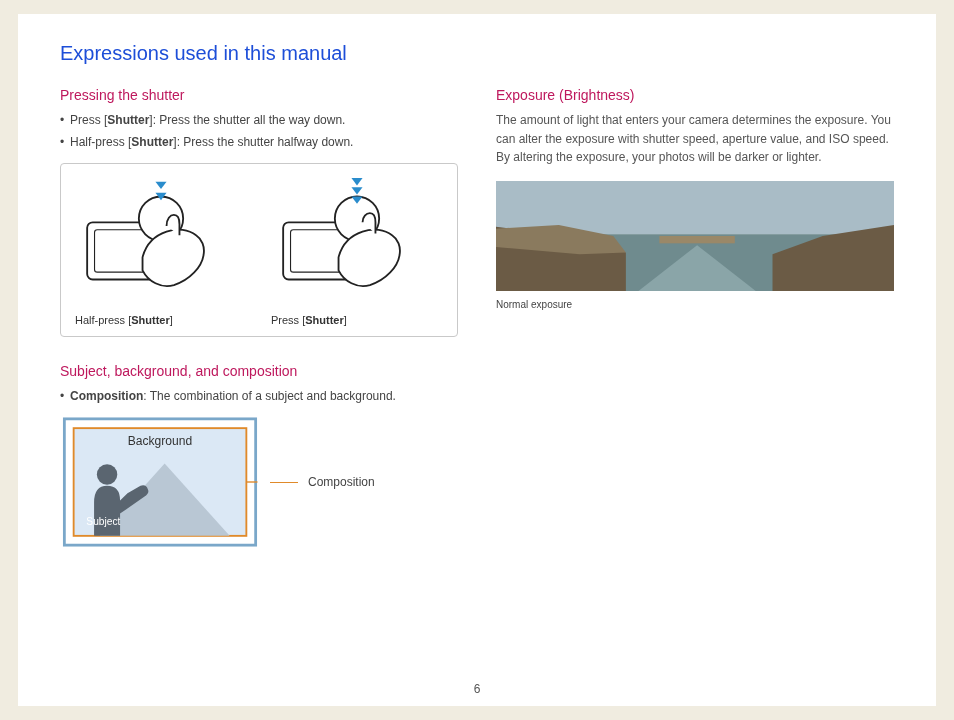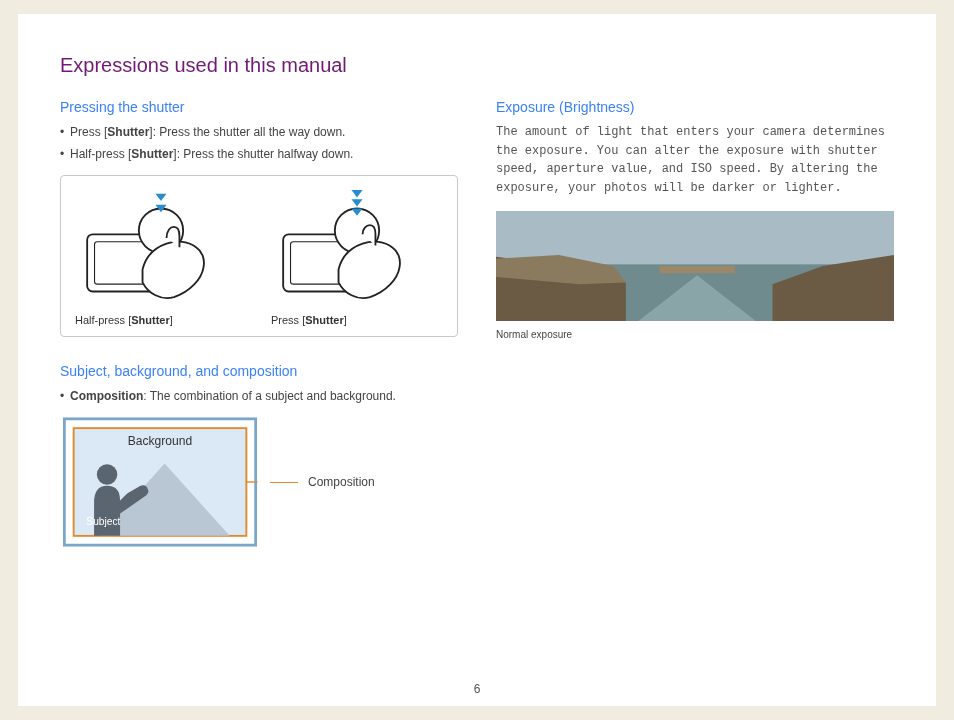--- a/index.html
+++ b/index.html
@@ -15,36 +15,36 @@
   .page {
     background: #ffffff;
     margin: 14px 18px;
     width: 918px;
     height: 692px;
     box-sizing: border-box;
     padding: 28px 42px 20px 42px;
     position: relative;
   }
   .page-title {
-    color: #701a75;
+    color: #1d4ed8;
     font-size: 20px;
     font-weight: 400;
-    margin: 12px 0 22px 0;
+    margin: 0 0 22px 0;
   }
   .columns {
     display: flex;
     gap: 38px;
   }
   .col {
     flex: 1;
     min-width: 0;
   }
   .section-heading {
     font-size: 14px;
-    color: #3b82f6;
+    color: #be185d;
     margin: 0 0 8px 0;
     font-weight: 400;
   }
   .section-heading.mt {
     margin-top: 26px;
   }
   ul.bullets {
     list-style: none;
     padding: 0;
     margin: 0 0 12px 0;
@@ -61,32 +61,31 @@
     content: "•";
     position: absolute;
     left: 0;
     color: #444;
   }
   .para {
     font-size: 12px;
     color: #555;
     line-height: 1.55;
     margin: 0 0 14px 0;
-    font-family: Liberation Mono, monospace;
   }
   .bold { font-weight: bold; }
 
   
   .shutter-box {
     border: 1px solid #c9c9c9;
     border-radius: 4px;
     padding: 14px 14px 10px 14px;
     display: flex;
     flex-direction: column;
-    gap: 0;
+    gap: 12px;
   }
   .shutter-row {
     display: flex;
     gap: 24px;
   }
   .shutter-item {
     flex: 1;
   }
   .shutter-caption {
     font-size: 11px;

